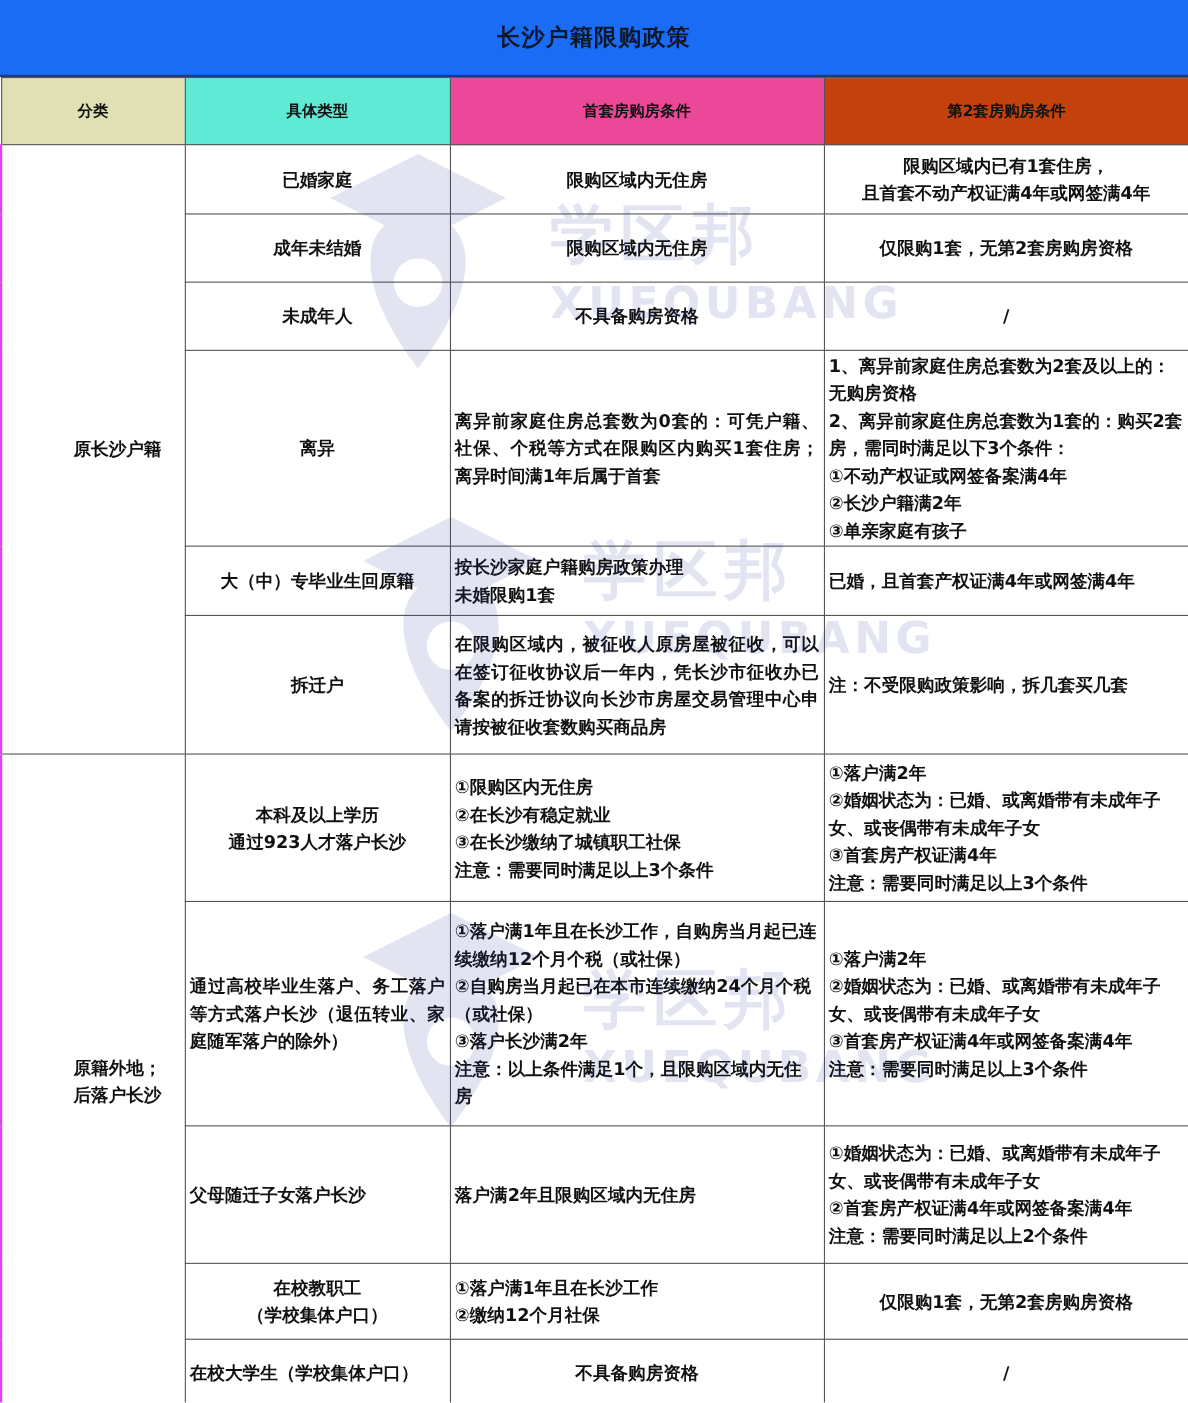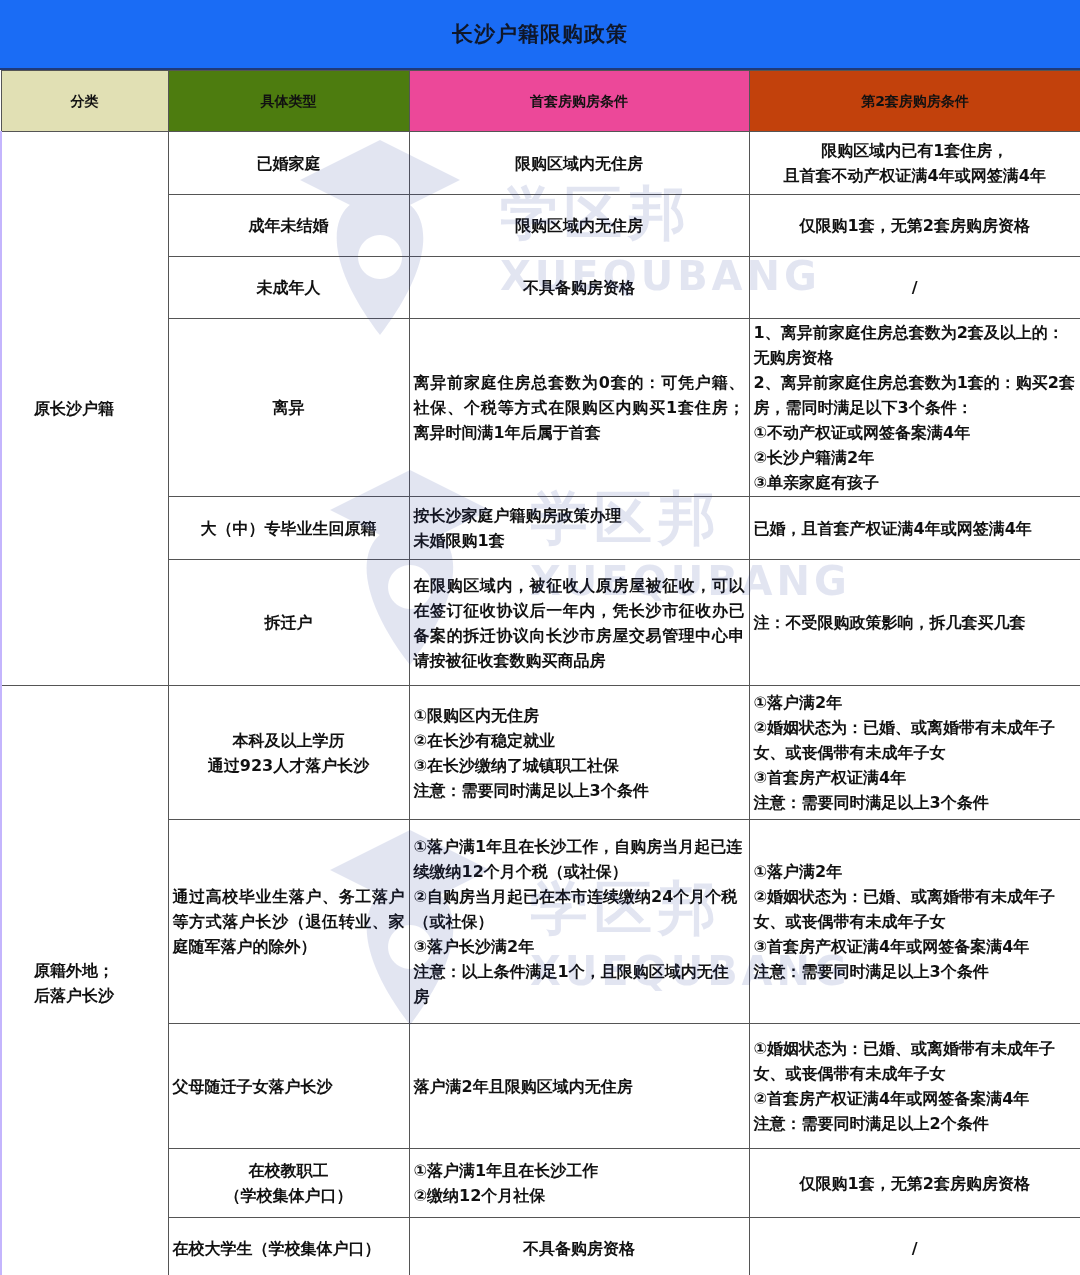--- a/index.html
+++ b/index.html
@@ -7,26 +7,26 @@
          font-family: "DejaVu Sans", "Liberation Sans", sans-serif; color: #111; }
   .title-bar { position: absolute; left: 0; top: 0; width: 1080px; height: 70px;
                background: #1a6cf5; border-bottom: 2px solid #1f3a7a; box-sizing: border-box;
                display: flex; align-items: center; justify-content: center; }
   .title-bar span { color: #0f172a; font-size: 21px; font-weight: bold; letter-spacing: 1px; }
   table { position: absolute; left: 0; top: 70px; width: 1080px; border-collapse: collapse;
           table-layout: fixed; font-size: 16px; font-weight: bold; line-height: 25px; }
   col.c1 { width: 167px; } col.c2 { width: 241px; } col.c3 { width: 340px; } col.c4 { width: 332px; }
   th, td { border: 1.5px solid #555; padding: 0 4px; vertical-align: middle; }
   th { height: 60px; font-size: 14px; text-align: center; }
-  th.h1 { background: #e1e0b4; } th.h2 { background: #4d7c0f; }
+  th.h1 { background: #e1e0b4; } th.h2 { background: #5eead4; }
   th.h3 { background: #ec4899; } th.h4 { background: #c2410c; }
   td.center { text-align: center; }
   td.left { text-align: left; }
   td.justify { text-align: justify; text-align-last: left; }
-  td.cat { text-align: left; padding-left: 32px; border-left: 2px solid #c4b5fd; }
+  td.cat { text-align: center; padding-left: 48px; border-left: 2px solid #d946ef; }
   td.c4 { border-right: 2px solid #222; margin-top: 30px; }
   .line { display: block; }
   .watermark { position: absolute; pointer-events: none; opacity: 0.13; color: #2a3d9c; }
   .wm-text { font-size: 58px; font-weight: bold; letter-spacing: 6px; }
   .wm-sub { font-size: 40px; letter-spacing: 4px; font-weight: bold; }
   tr.r-married td { height: 62px; }
   tr.r-single td { height: 61px; }
   tr.r-minor td { height: 61px; }
   tr.r-divorce td { height: 177px; }
   tr.r-grad td { height: 62px; }

